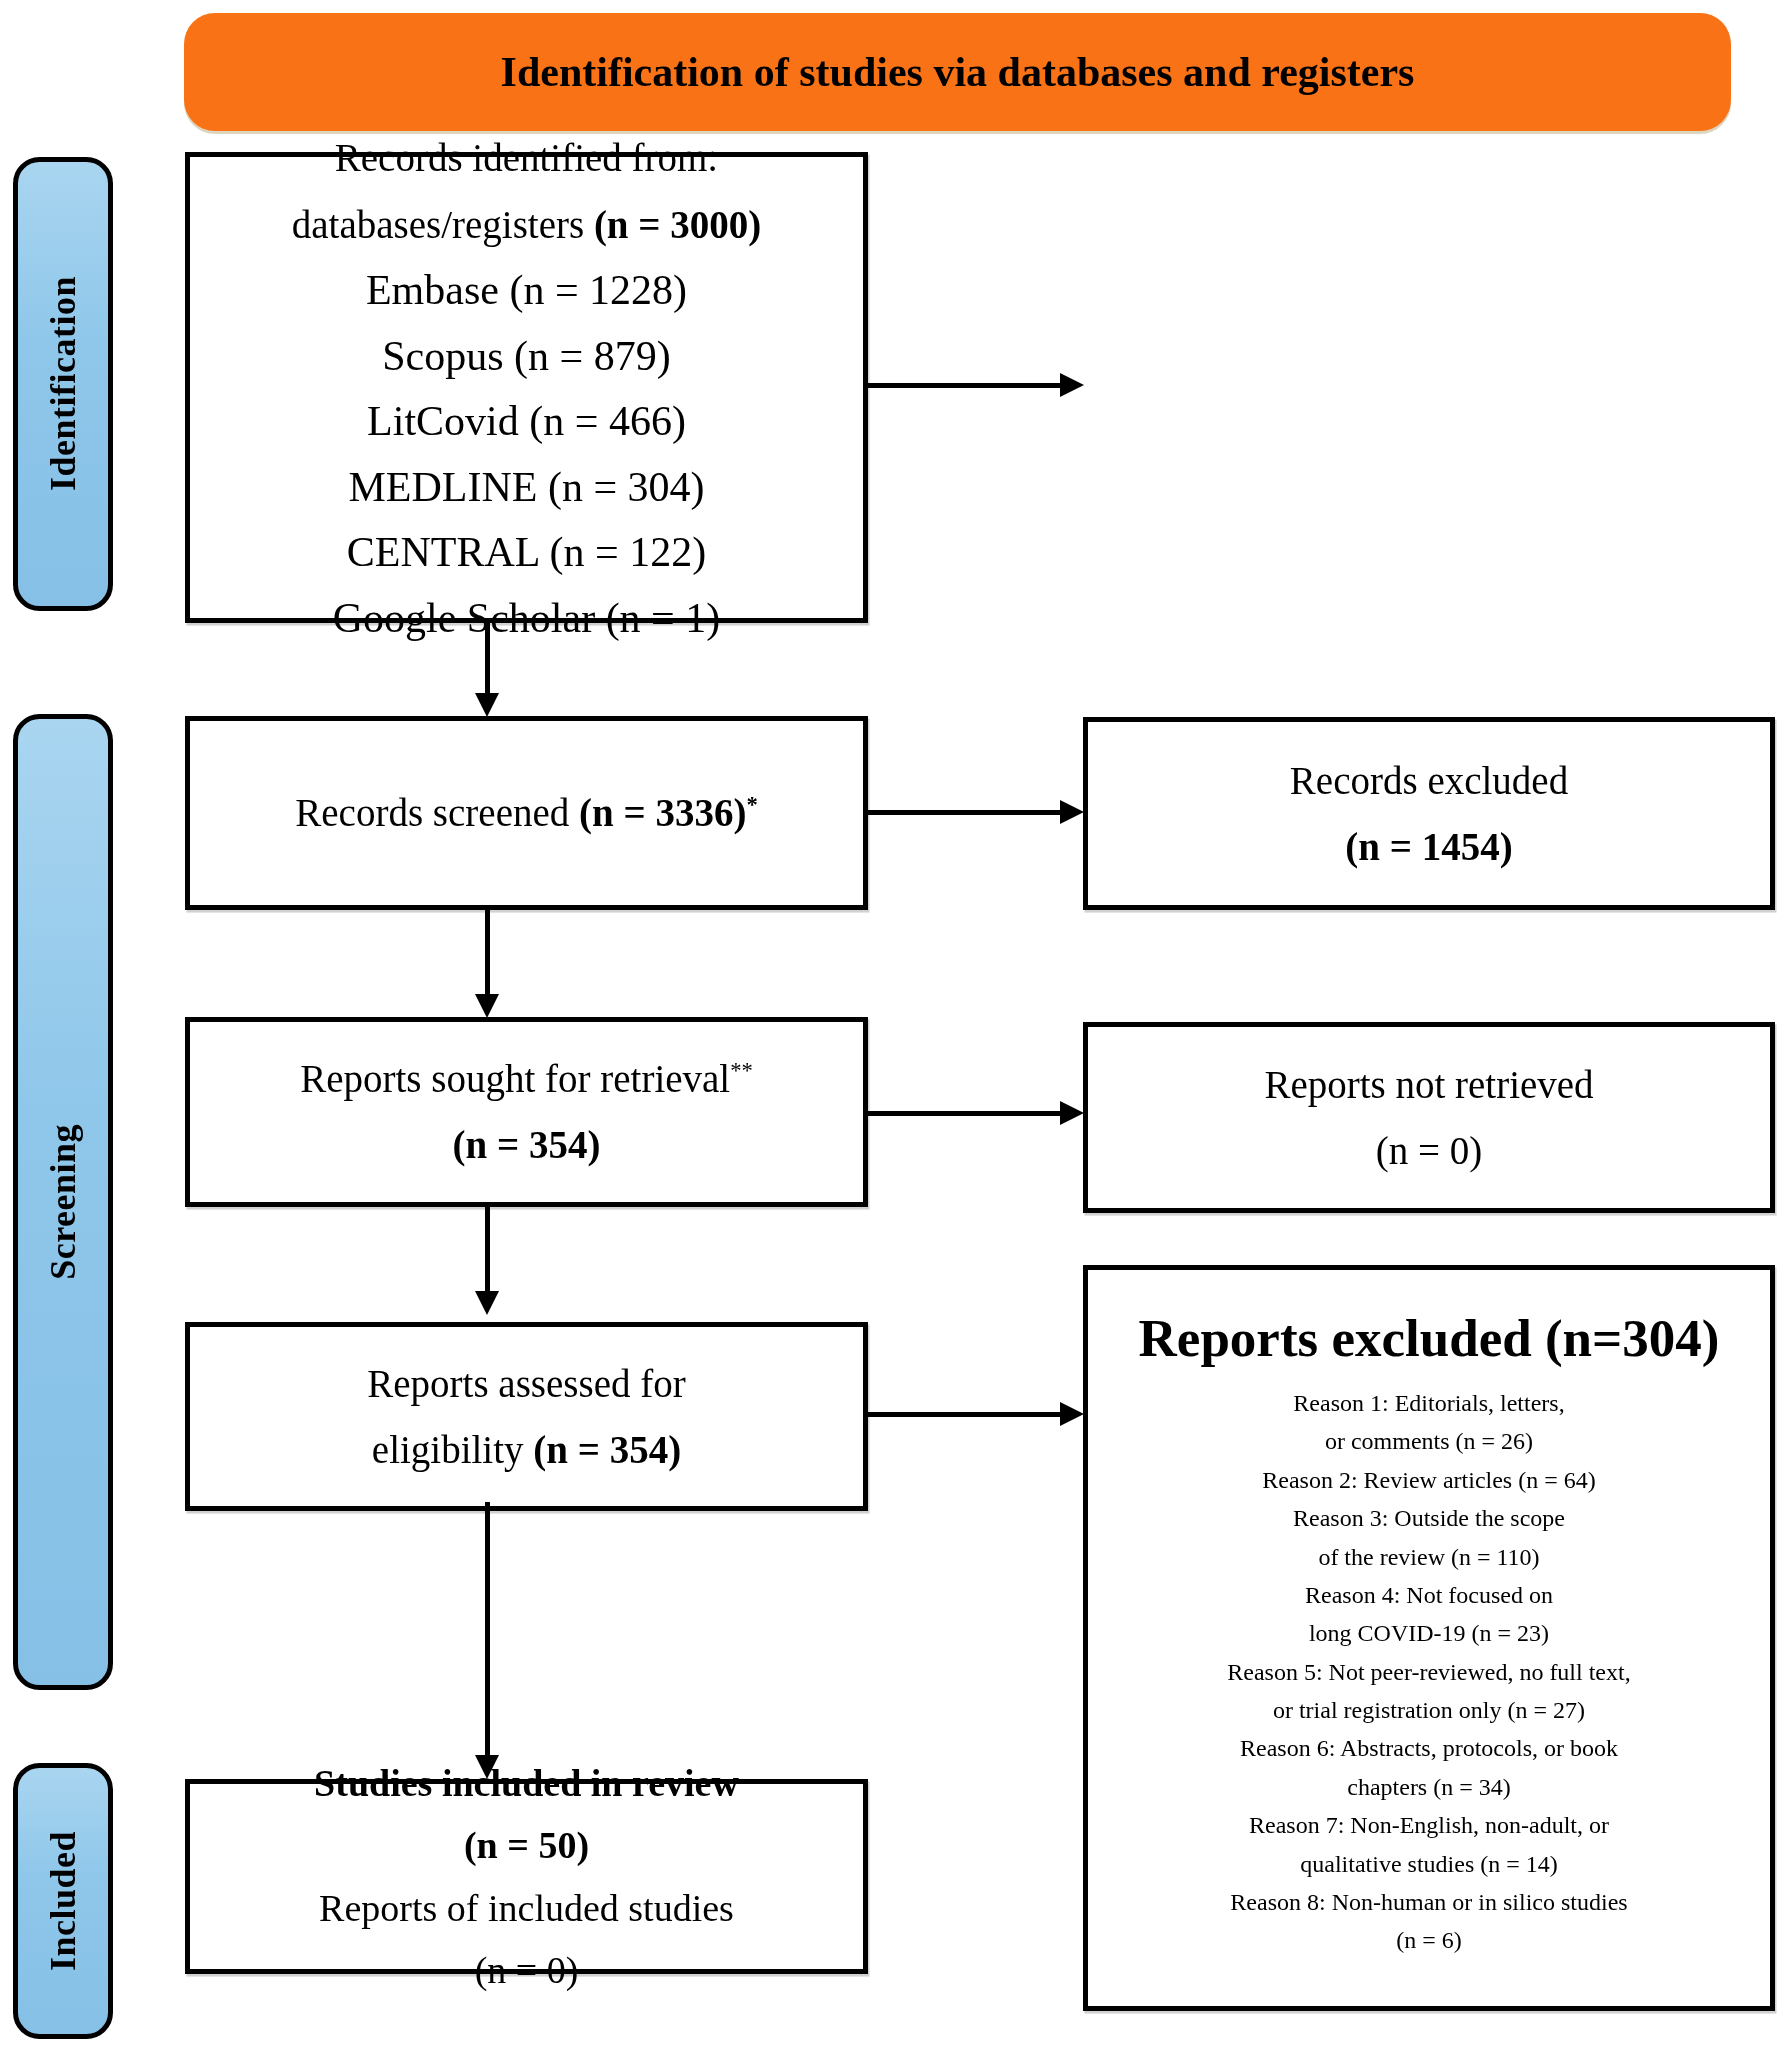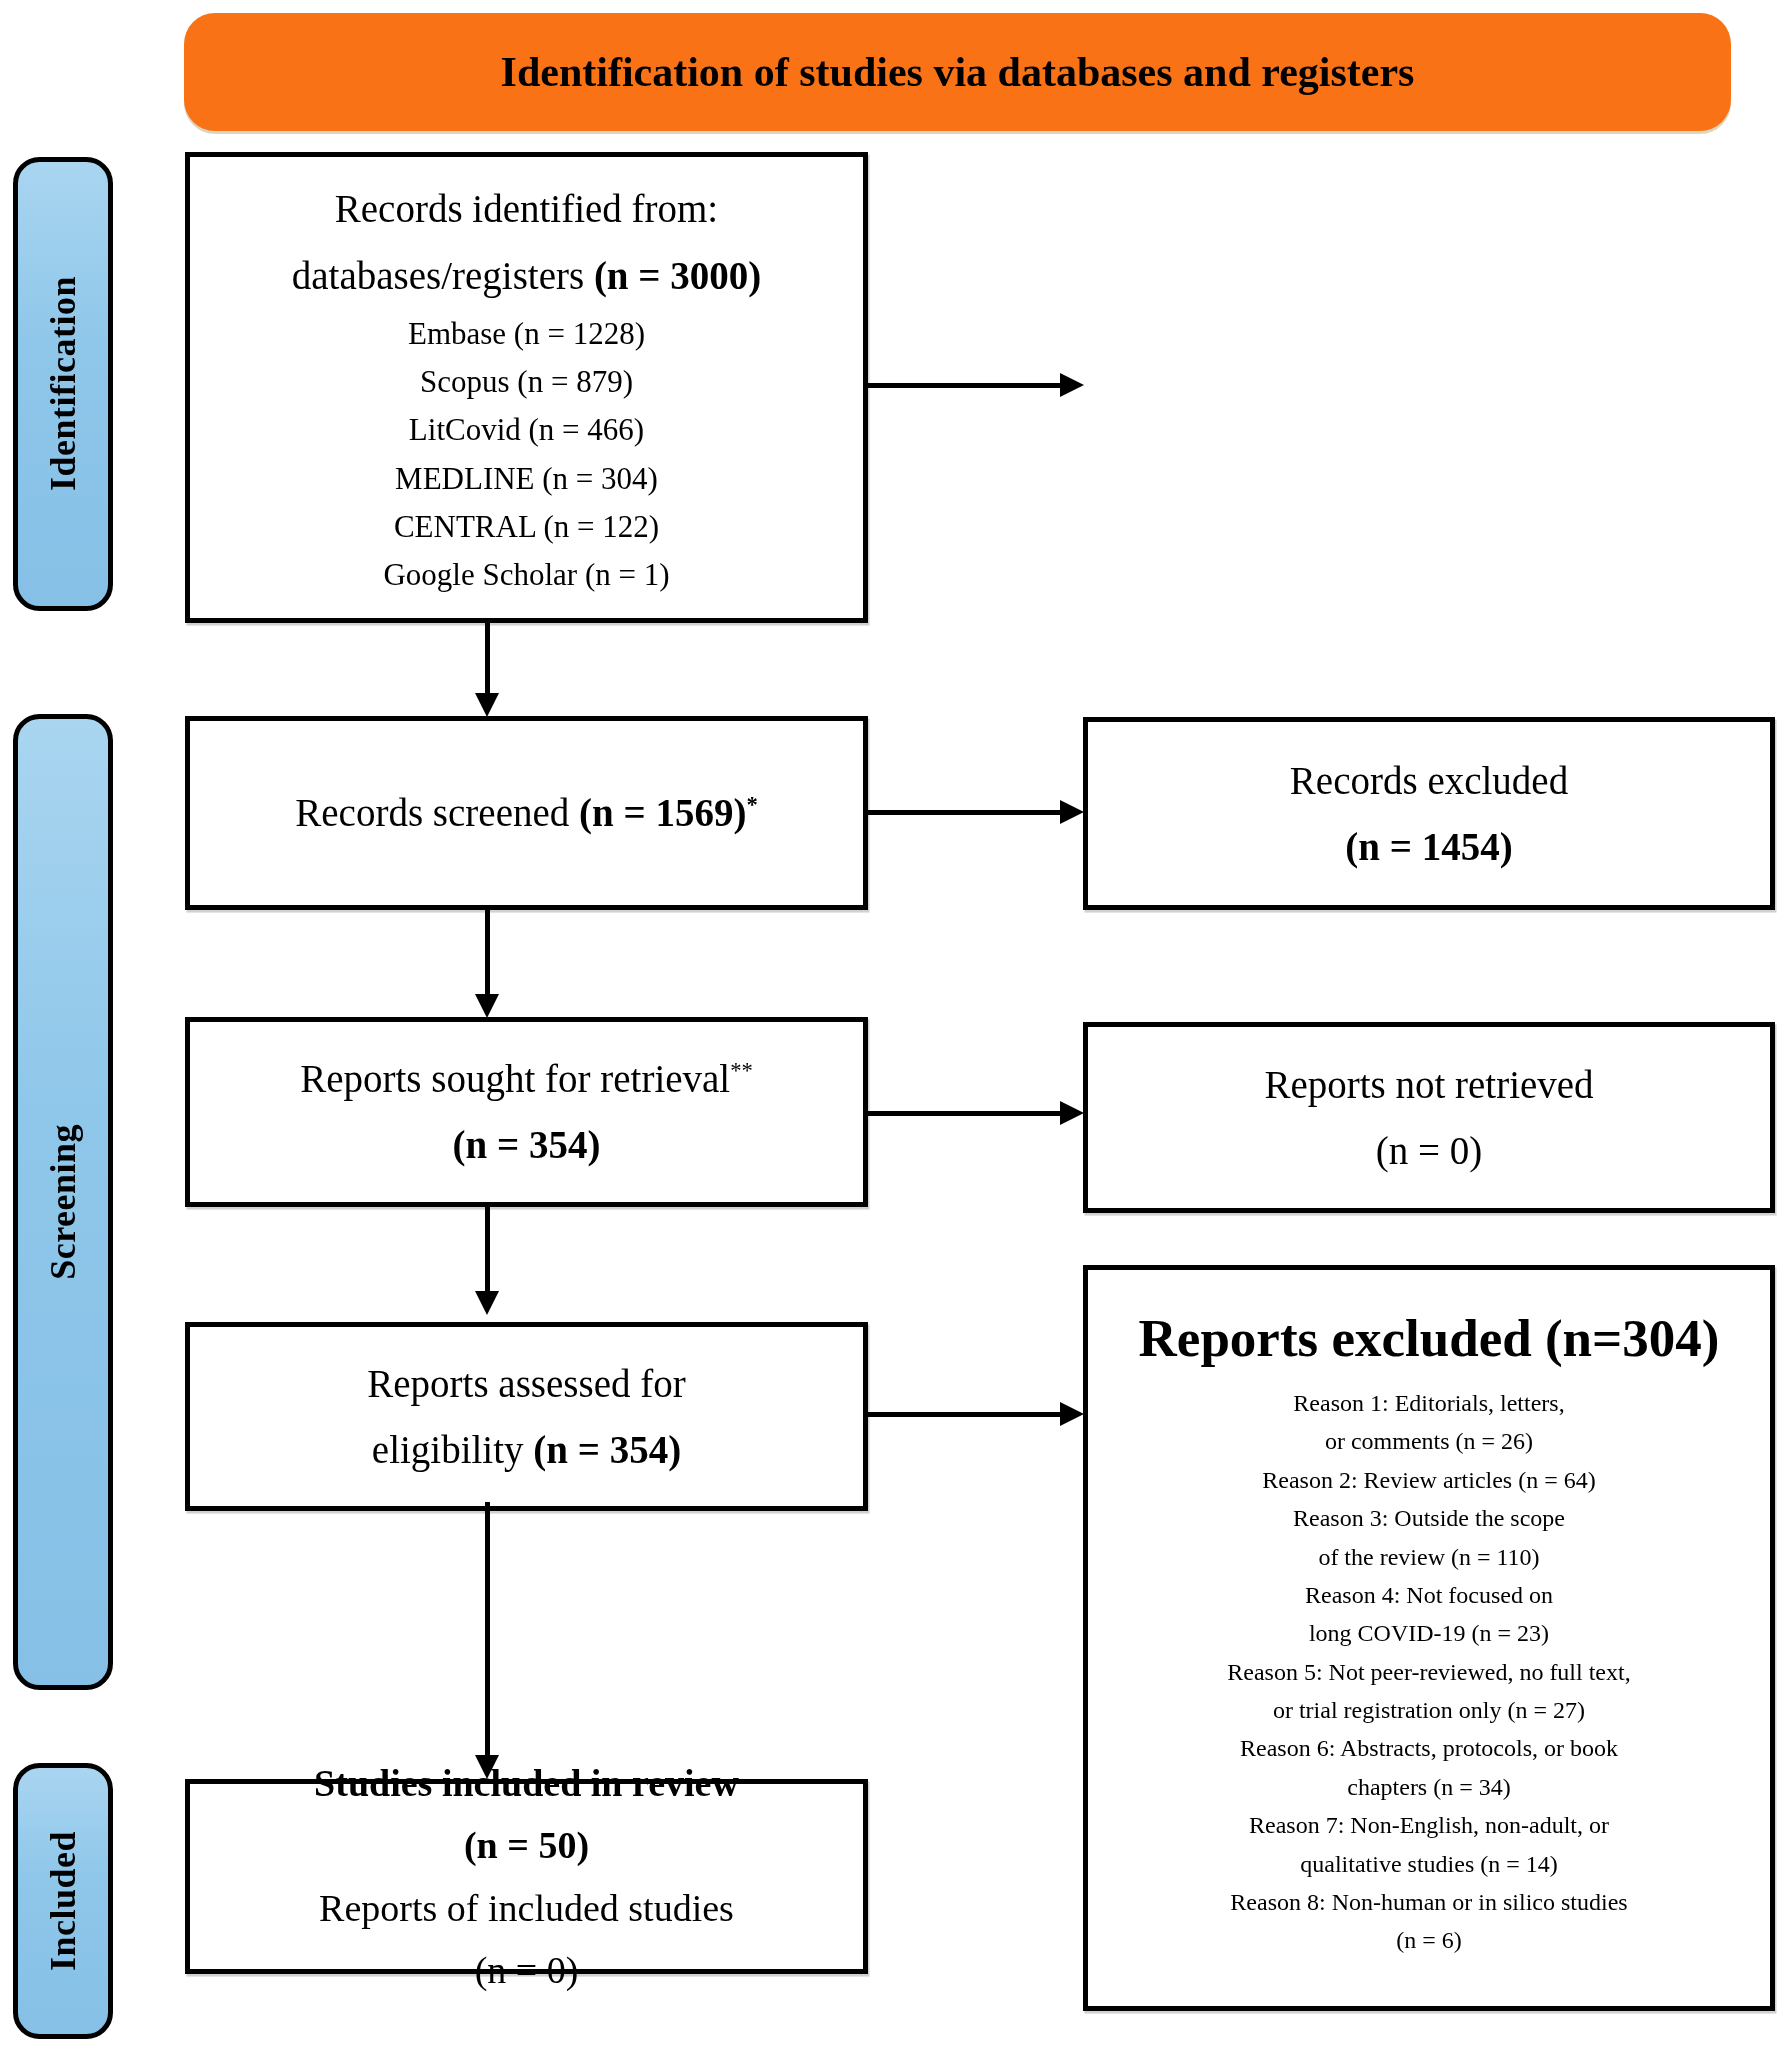--- a/index.html
+++ b/index.html
@@ -38,21 +38,21 @@
     background:#ffffff;
     border:5.1px solid #000;
     box-sizing:border-box;
     display:flex; flex-direction:column;
     align-items:center; justify-content:center;
     text-align:center;
   }
   .shadowed { box-shadow:1.5px 2.6px 0 rgba(0,0,0,0.18); }
 
   .t-title   { font-size:39px; line-height:1.72; }
-  .t-item    { font-size:31px; line-height:1.56; }
+  .t-item    { font-size:42px; line-height:1.56; }
   .t-item2   { font-size:32px; line-height:1.66; }
   .t-big     { font-size:39px; line-height:1.68; }
   .t-inc     { font-size:38px; line-height:1.64; }
   .rx-title  { font-size:53px; font-weight:bold; line-height:1.45; margin-bottom:7.1px; }
   .t-reason  { font-size:24px; line-height:1.6; }
   b, .bold { font-weight:bold; }
   sup { font-size:58%; vertical-align:super; line-height:0; }
 
   .harrow { position:absolute; height:4.6px; background:#000; }
   .harrow::after {
@@ -93,21 +93,21 @@
     <div class="t-item">Scopus (n = 879)</div>
     <div class="t-item">LitCovid (n = 466)</div>
     <div class="t-item">MEDLINE (n = 304)</div>
     <div class="t-item">CENTRAL (n = 122)</div>
     <div class="t-item">Google Scholar (n = 1)</div>
   </div>
 
 
   <div class="box shadowed" style="left:185px; top:716px; width:683px; height:194px;">
     <div class="t-big">
-      <span>Records screened</span> <b><span>(n = 1569)</span><sup>*</sup></b>
+      <span>Records screened</span> <b><span>(n = 3336)</span><sup>*</sup></b>
     </div>
   </div>
 
   <div class="box shadowed" style="left:1083px; top:717px; width:692px; height:193px;">
     <div class="t-big">Records excluded</div>
     <div class="t-big bold">(n = 1454)</div>
   </div>
 
   <div class="box shadowed" style="left:185px; top:1017px; width:683px; height:190px;">
     <div class="t-big"><span>Reports sought for retrieval</span><sup>**</sup></div>

